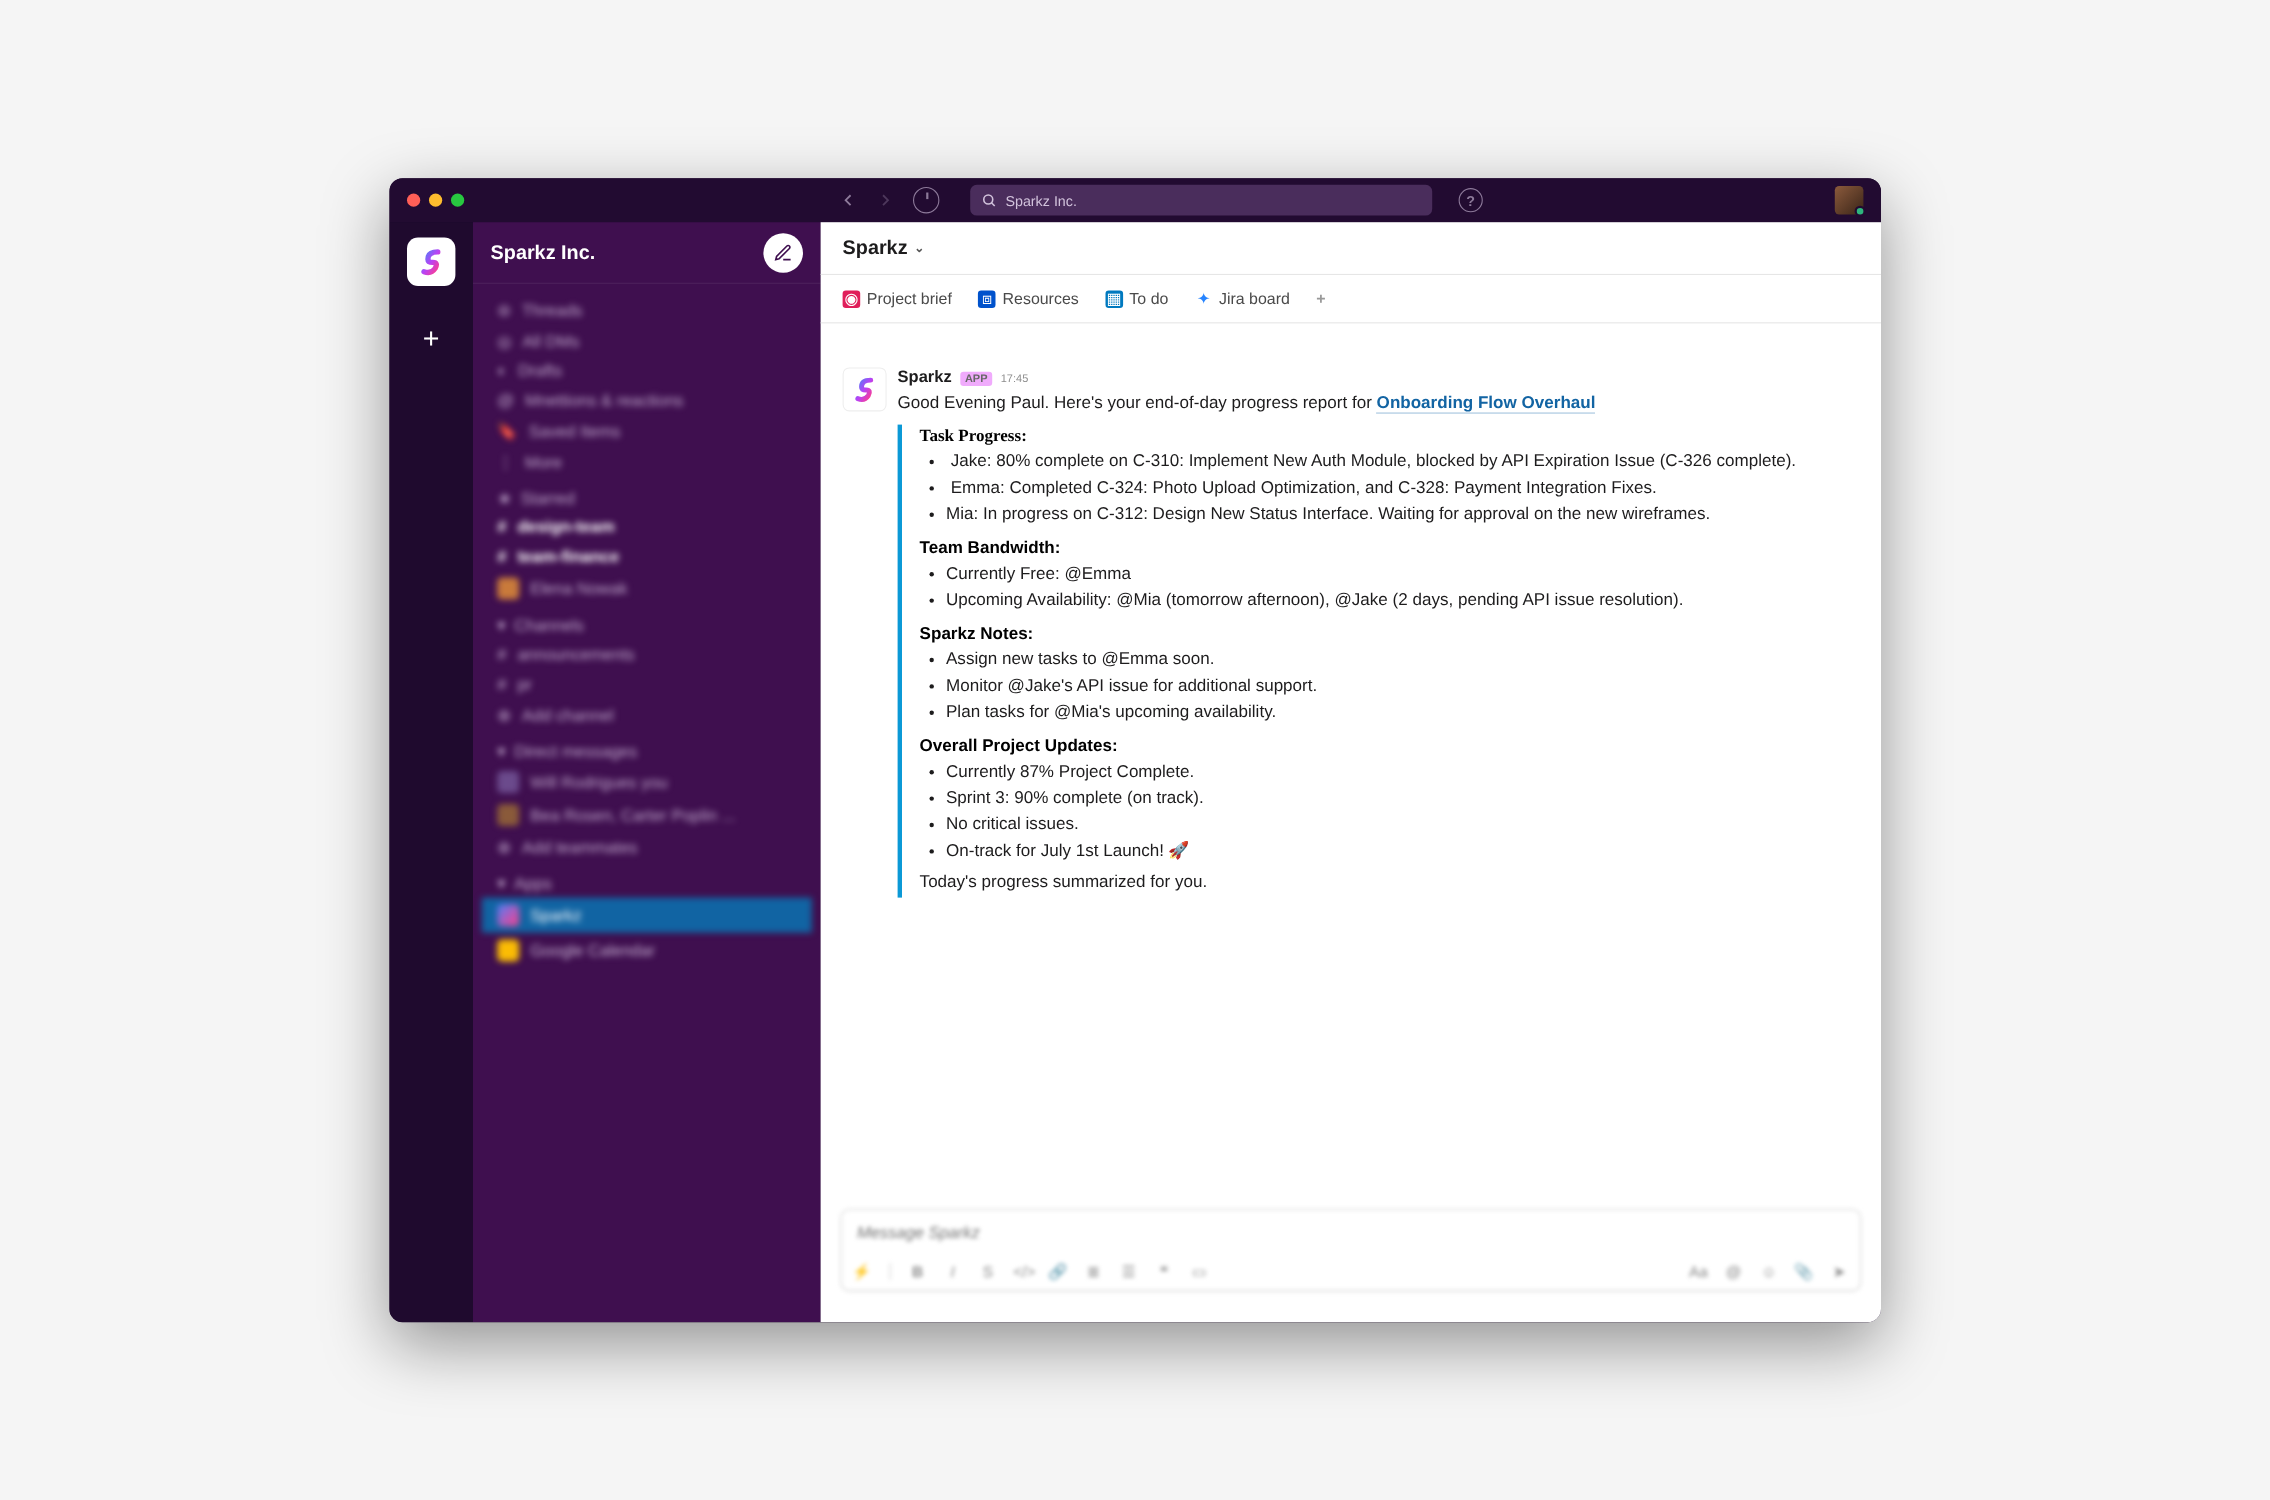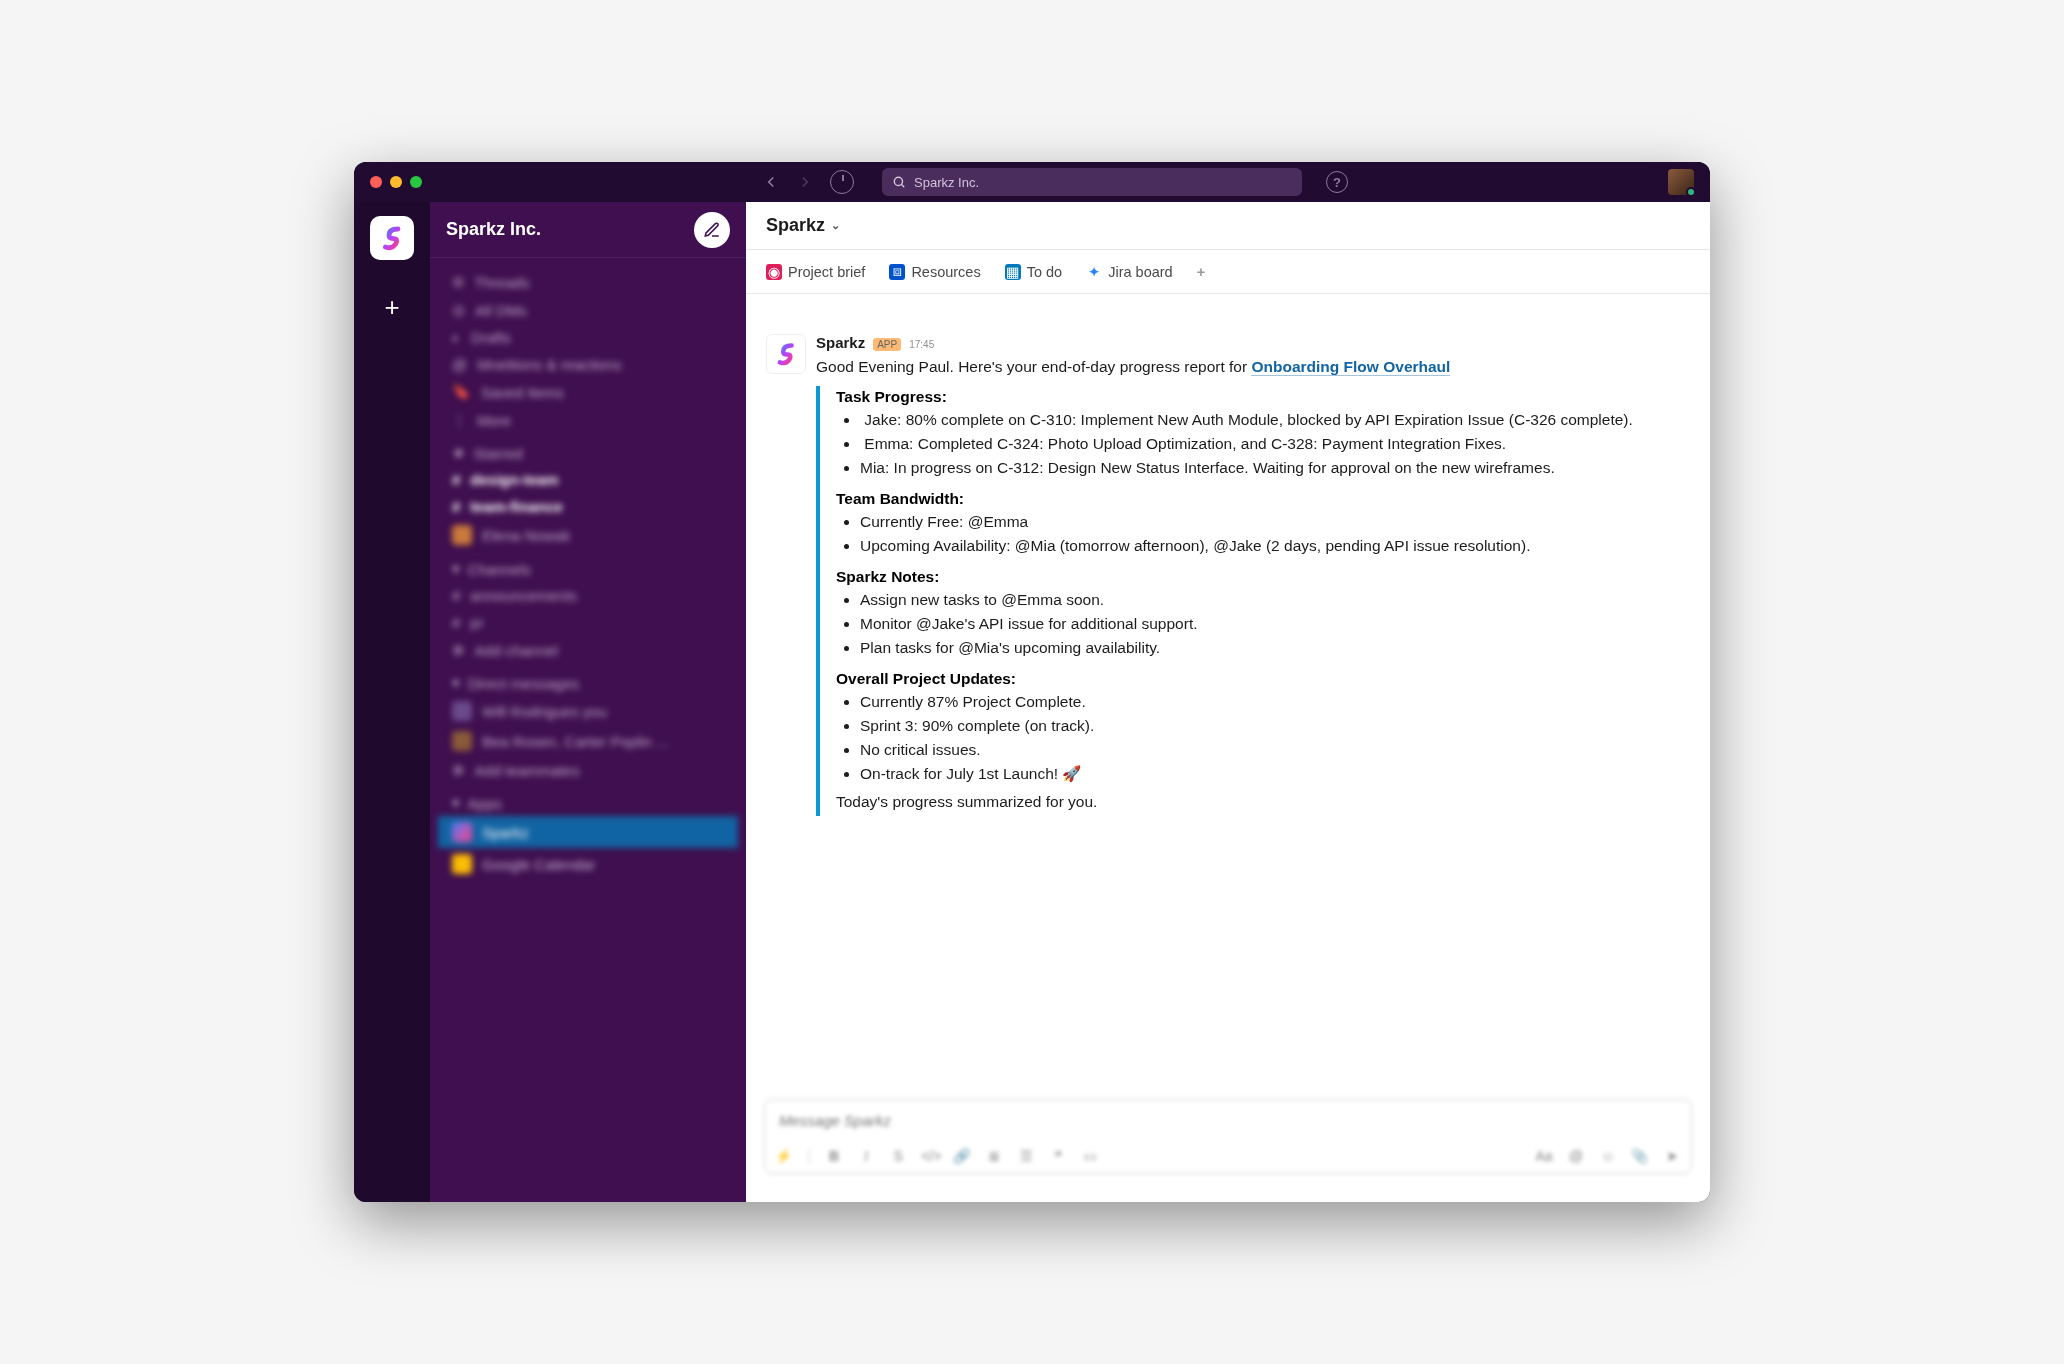--- a/index.html
+++ b/index.html
@@ -124,32 +124,32 @@
   .msg-row { display:flex; gap:10px; }
   .msg-avatar {
     width:40px;height:40px; border-radius:6px;
     background:#fff; border:1px solid #eee;
     display:flex;align-items:center;justify-content:center; flex-shrink:0;
   }
   .msg-avatar svg { width:28px;height:28px;}
   .msg-body { flex:1; min-width:0;}
   .msg-head { display:flex; align-items:baseline; gap:8px;}
   .msg-sender { font-weight:800; font-size:15px; color:#1d1c1d;}
-  .app-badge { background:#fdba74; color:#666; font-size:10px; font-weight:400; padding:1px 4px; border-radius:3px;}
+  .app-badge { background:#f0abfc; color:#666; font-size:10px; font-weight:700; padding:1px 4px; border-radius:3px;}
   .msg-ts { color:#8d8d8d; font-size:10px;}
   .msg-text { font-size:15.5px; color:#1d1c1d; line-height:1.5; margin-top:4px;}
   .msg-text a, .msg-text .link { color:#1264a3; text-decoration:none; border-bottom:1px solid #a3c4de; cursor:pointer;}
   .msg-text .link-bold { color:#1264a3; font-weight:700; cursor:pointer; text-decoration:none;}
   .report-block {
     border-left: 4px solid #0b99d6;
     padding: 2px 0 2px 16px;
     margin-top: 8px;
   }
   .report-block h4 { font-size:15.5px; font-weight:700; margin: 10px 0 2px; }
-  .report-block h4:first-child { margin-top: 0;}
+  .report-block h4:first-child { margin-top: 0; font-family: Liberation Serif, serif;}
   .report-block ul { list-style: disc; padding-left: 24px; margin: 0;}
   .report-block li { font-size:15.5px; line-height:1.55; color:#1d1c1d; }
   .composer-wrap { padding: 8px 18px 28px 18px;}
   .composer {
     border:1px solid #d0d0d0; border-radius:8px;
     padding: 0;
     transition: filter .2s;
   }
   .composer-blur{ filter:blur(2px);}
   .composer-input {

